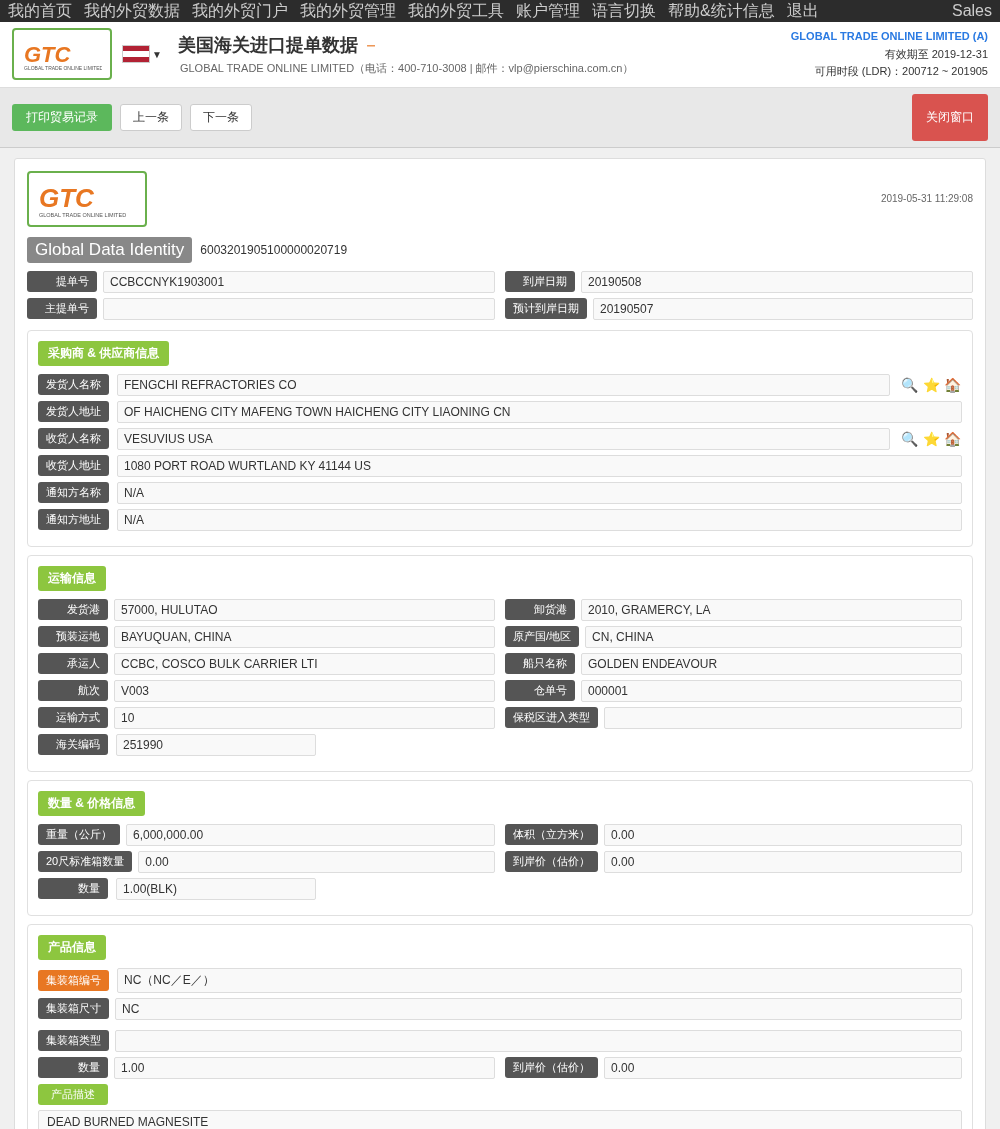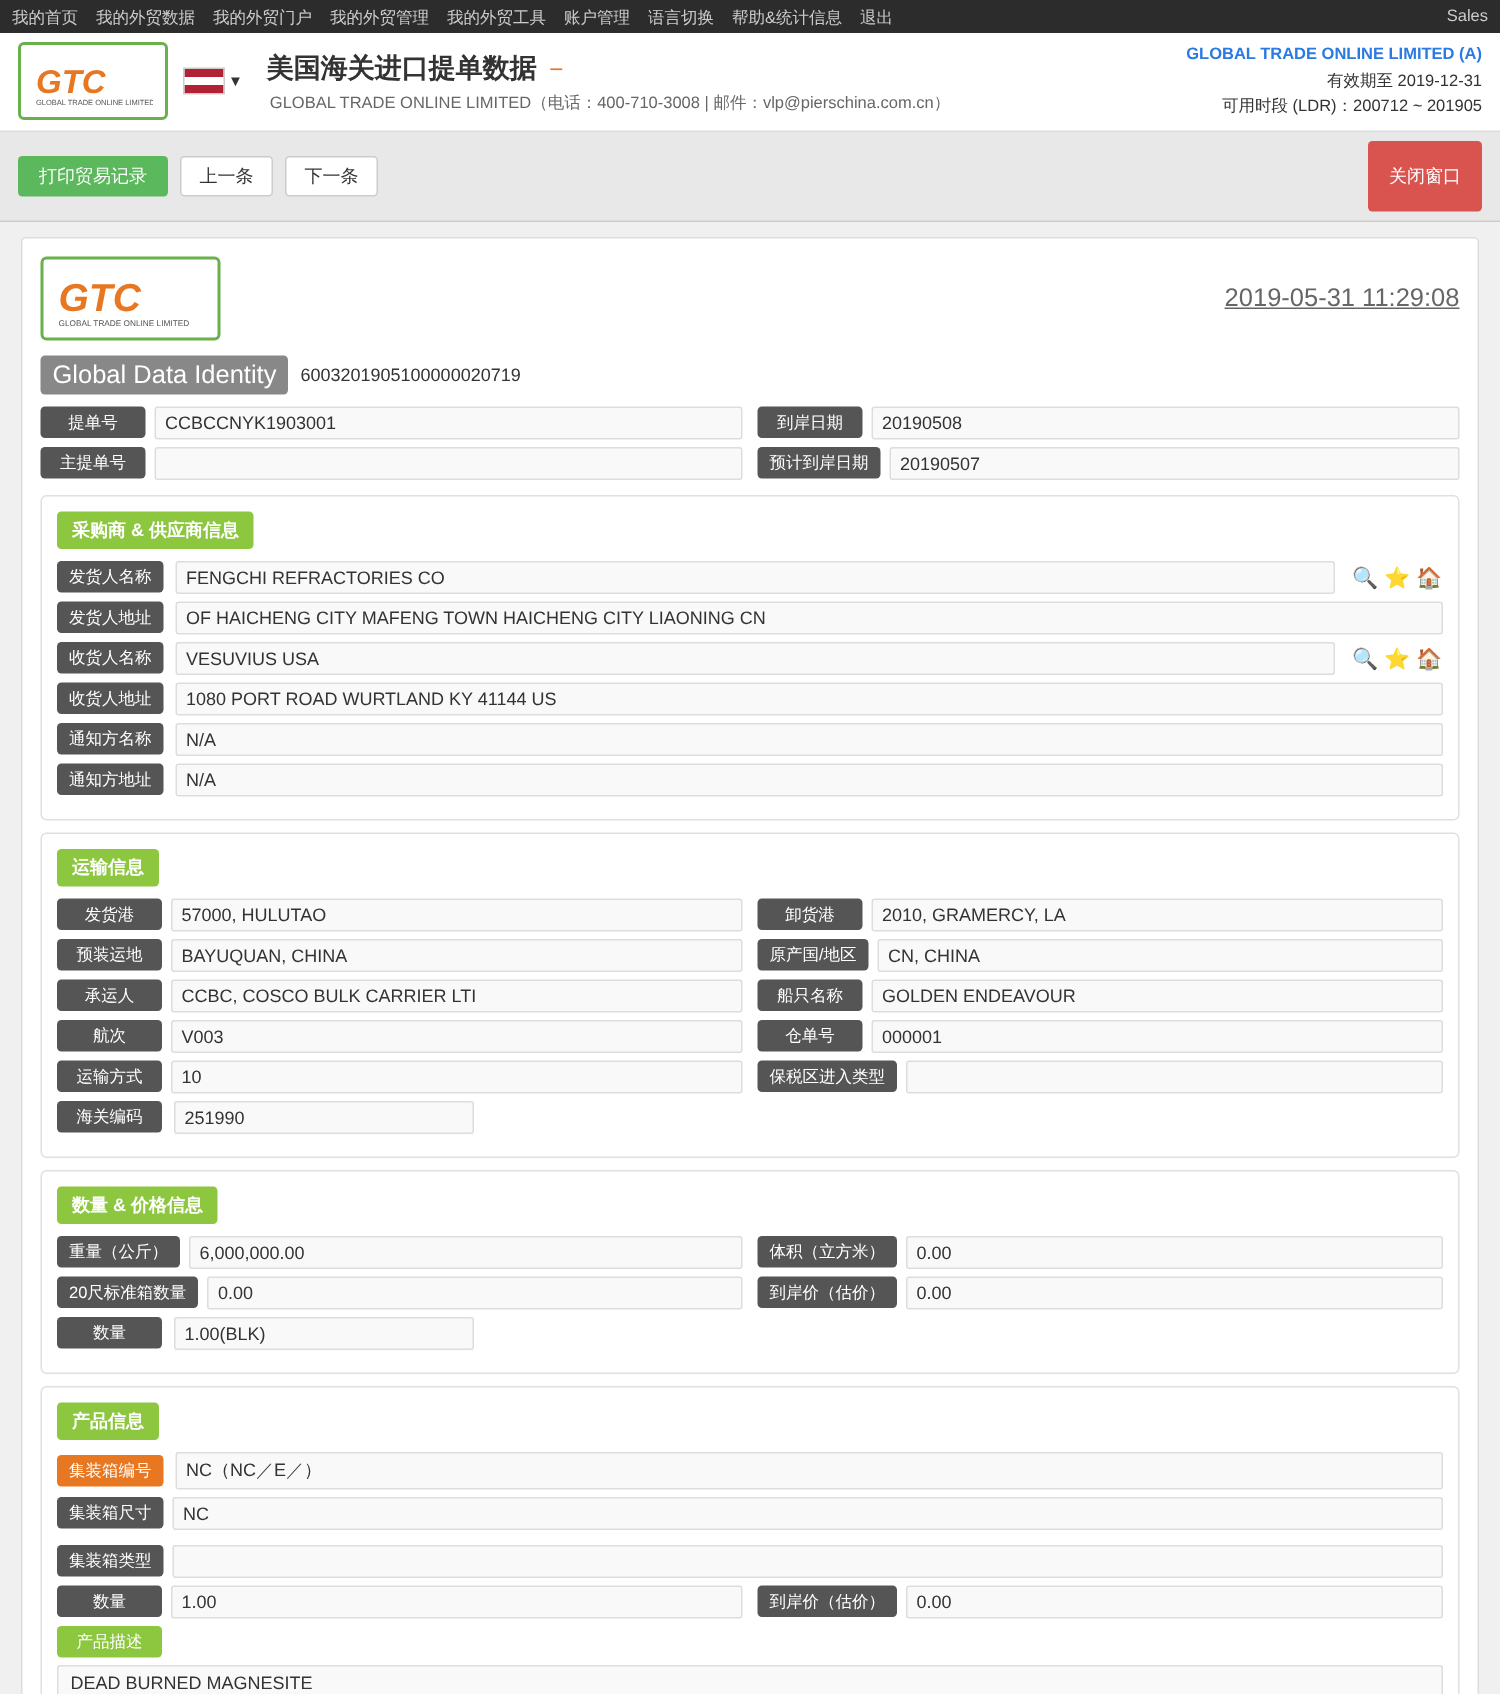--- a/index.html
+++ b/index.html
@@ -1,19 +1,19 @@
 <!DOCTYPE html>
 <html><head>
   <meta charset="utf-8">
   <style>
     * { box-sizing: border-box; margin: 0; padding: 0; }
     body { font-family: Arial, sans-serif; font-size: 12px; background: #f0f0f0; color: #333; width: 1000px; }
 
     
-    .top-nav { background: #2c2c2c; color: #ccc; display: flex; align-items: center; padding: 2px 8px; height: 22px; font-size: 11px; }
+    .top-nav { background: #2c2c2c; color: #ccc; display: flex; align-items: center; padding: 2px 8px; height: 22px; font-size: 16px; }
     .top-nav a { color: #ccc; text-decoration: none; margin-right: 12px; }
     .top-nav .spacer { flex: 1; }
     .top-nav .sales { color: #ccc; }
 
     
     .header { background: #fff; display: flex; align-items: center; padding: 6px 12px; border-bottom: 1px solid #ddd; }
     .flag-area { display: flex; align-items: center; margin: 0 10px; }
     .flag { width: 28px; height: 18px; background: linear-gradient(to bottom, #B22234 33%, #fff 33%, #fff 66%, #B22234 66%); border: 1px solid #ccc; position: relative; }
     .flag-dd { font-size: 10px; margin-left: 2px; color: #333; }
     .header-title { font-size: 18px; font-weight: bold; color: #333; margin-left: 6px; }
@@ -30,25 +30,25 @@
     .btn-close { background: #d9534f; color: #fff; border: none; padding: 15px 14px; border-radius: 3px; cursor: pointer; font-size: 12px; margin-left: auto; }
 
     
     .main-content { background: #f0f0f0; padding: 10px 14px; }
     .record-card { background: #fff; border: 1px solid #ddd; border-radius: 3px; padding: 12px; margin-bottom: 8px; }
 
     
     .record-header { display: flex; justify-content: space-between; align-items: center; margin-bottom: 10px; }
     .record-logo { display: flex; align-items: center; }
     .gto-logo-box { border: 2px solid #6ab04c; border-radius: 4px; padding: 4px 8px; display: flex; flex-direction: column; align-items: center; }
-    .record-datetime { font-size: 17px; color: #666; text-decoration: underline; }
+    .record-datetime { font-size: 10px; color: #666; }
 
     
     .field-row { display: flex; align-items: center; margin-bottom: 5px; gap: 8px; }
-    .field-label { background: #555; color: #fff; padding: 3px 8px; border-radius: 3px; font-size: 11px; min-width: 70px; text-align: center; white-space: nowrap; }
+    .field-label { background: #555; color: #fff; padding: 3px 8px; border-radius: 3px; font-size: 11px; min-width: 70px; text-align: right; white-space: nowrap; }
     .field-value { flex: 1; border: 1px solid #ddd; background: #f9f9f9; padding: 3px 6px; font-size: 12px; min-height: 22px; border-radius: 2px; }
 
     
     .gdi-row { display: flex; align-items: center; margin-bottom: 8px; gap: 8px; }
     .gdi-label { background: #888; color: #fff; padding: 3px 8px; border-radius: 3px; font-size: 17px; white-space: nowrap; }
     .gdi-value { font-size: 12px; color: #333; }
 
     
     .section-header { background: #8dc63f; color: #fff; padding: 4px 10px; border-radius: 3px; font-size: 12px; font-weight: bold; margin-bottom: 8px; display: inline-block; }
 

